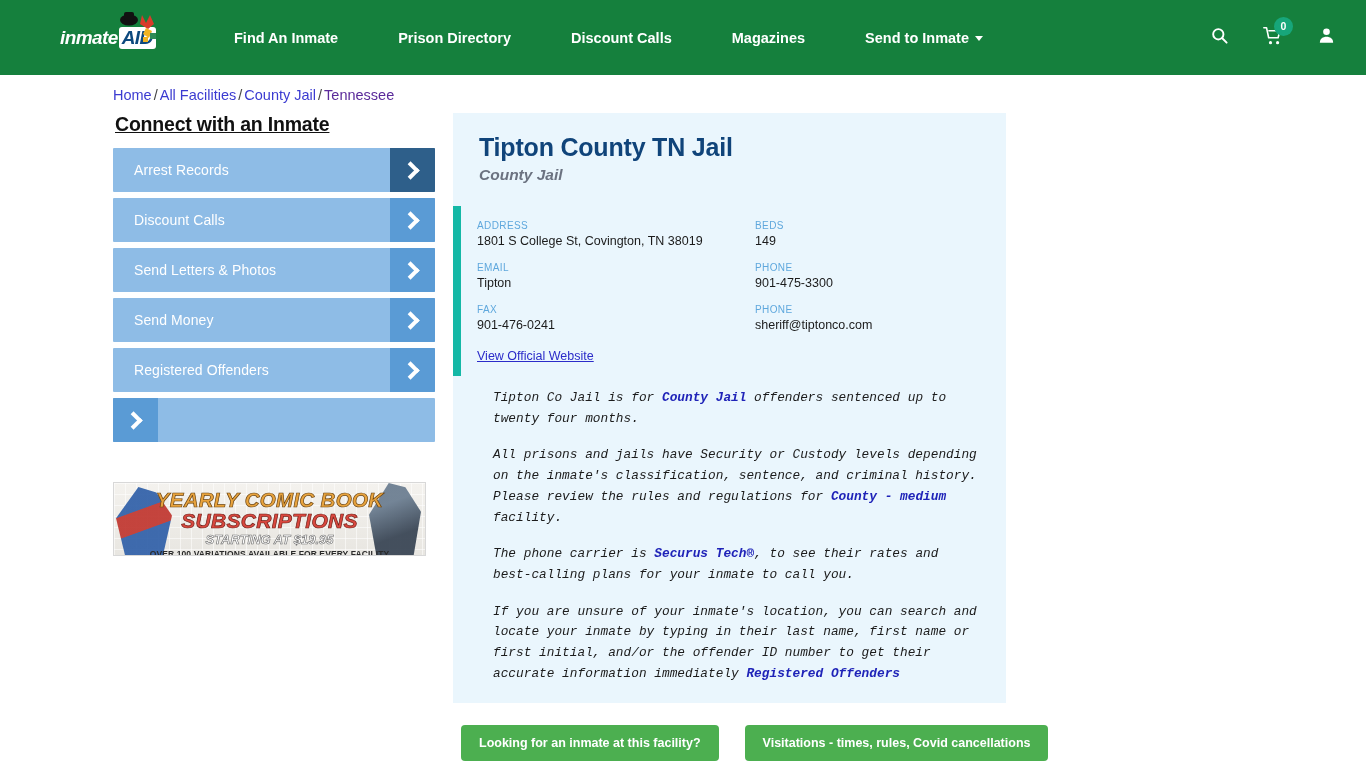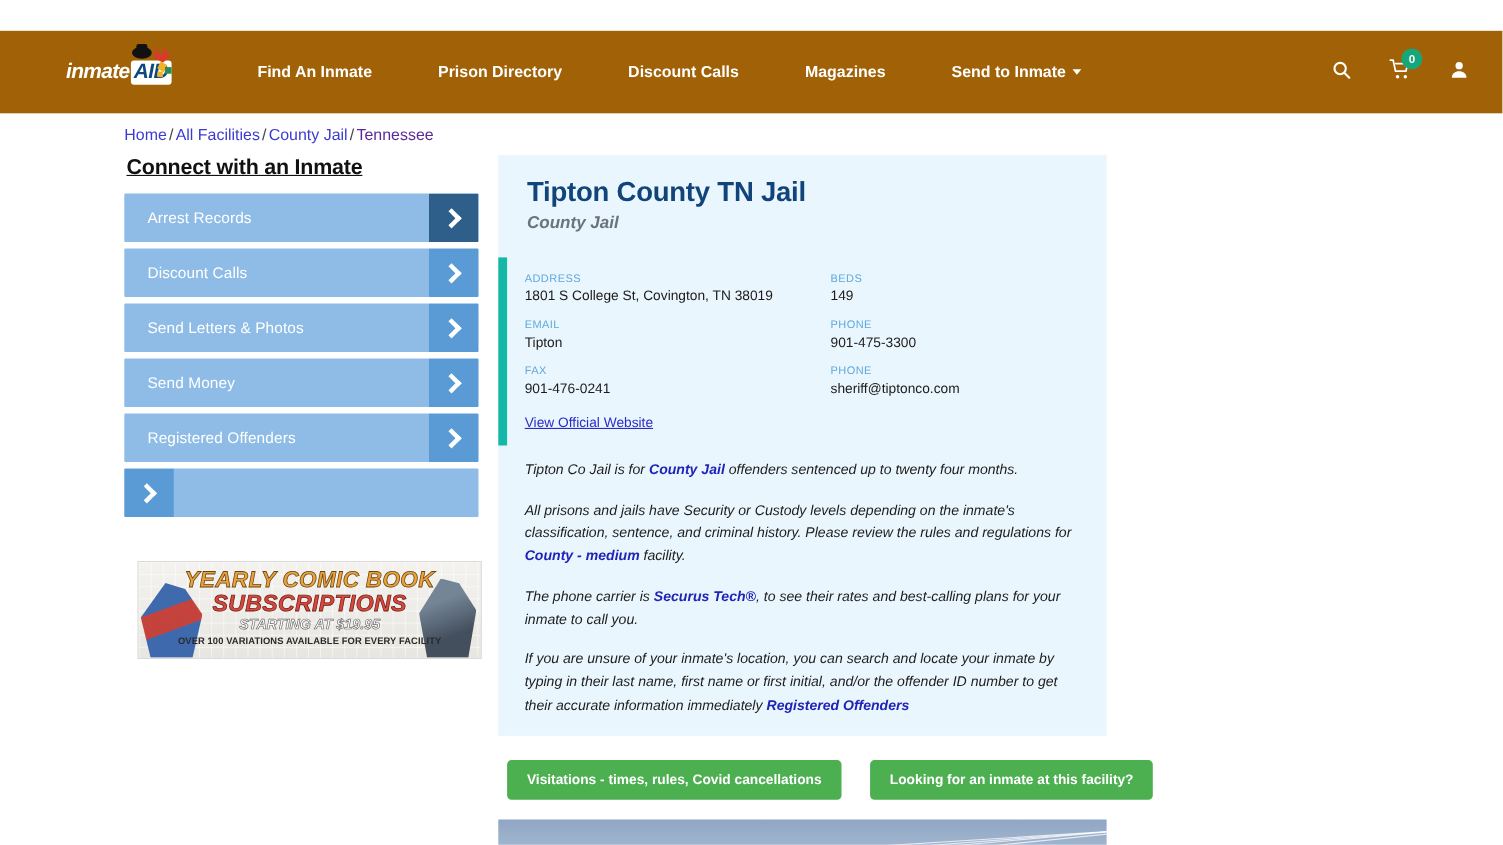--- a/index.html
+++ b/index.html
@@ -8,26 +8,25 @@
     margin: 0; padding: 0;
     width: 1366px; height: 768px;
     overflow: hidden;
     background: #ffffff;
     font-family: "Liberation Sans", sans-serif;
   }
 
   
   .site-header {
     height: 75px;
-    background: #a16207;
+    background: #15803d;
     display: flex;
     align-items: center;
     padding: 0 22px 0 60px;
     position: relative;
-    margin-top: 28px;
   }
   .logo {
     width: 116px; height: 38px;
     position: relative;
     flex: 0 0 auto;
     margin-right: 58px;
     display: flex;
     align-items: center;
   }
   .logo-word {
@@ -163,27 +162,26 @@
     width: 13px; height: 13px;
     border-right: 4px solid #ffffff;
     border-top: 4px solid #ffffff;
     transform: rotate(45deg);
     margin-left: -4px;
   }
 
   .ad-banner {
     margin-top: 40px;
     width: 313px;
-    height: 89px;
+    height: 74px;
     border: 1px solid #d8d8d8;
     background: linear-gradient(180deg, #f4f2ee 0%, #e8e6e1 100%);
     position: relative;
     overflow: hidden;
     cursor: pointer;
-    margin-left: 12px;
   }
   .ad-grid {
     position: absolute; inset: 0;
     background-image:
       linear-gradient(to right, rgba(255,255,255,.55) 1px, transparent 1px),
       linear-gradient(to bottom, rgba(255,255,255,.55) 1px, transparent 1px);
     background-size: 11px 11px;
   }
   .ad-l1 {
     position: absolute; top: 5px; left: 0; right: 0;
@@ -283,25 +281,26 @@
     display: inline-block;
     margin-top: 17px;
     font-size: 12.5px;
     color: #2b2bc9;
     text-decoration: underline;
     cursor: pointer;
   }
 
   .desc { padding: 12px 28px 0 24px; }
   .desc p {
-    margin: 0 0 16px 0;
+    margin: 0 0 16px 16px;
     font-size: 12.8px;
     line-height: 1.62;
     font-style: italic;
     color: #1c1c1c;
+    font-family: Liberation Mono, monospace;
   }
   .desc p:last-child { margin-bottom: 0; }
   .desc a {
     color: #1f23b8;
     font-weight: bold;
     text-decoration: none;
     cursor: pointer;
   }
 
   .cta-row {
@@ -485,22 +484,22 @@
 
         <div class="desc">
           <p><span>Tipton Co Jail is for </span><a>County Jail</a><span> offenders sentenced up to twenty four months.</span></p>
           <p><span>All prisons and jails have Security or Custody levels depending on the inmate's classification, sentence, and criminal history. Please review the rules and regulations for </span><a>County - medium</a><span> facility.</span></p>
           <p><span>The phone carrier is </span><a>Securus Tech®</a><span>, to see their rates and best-calling plans for your inmate to call you.</span></p>
           <p><span>If you are unsure of your inmate's location, you can search and locate your inmate by typing in their last name, first name or first initial, and/or the offender ID number to get their accurate information immediately </span><a>Registered Offenders</a><span></span></p>
         </div>
       </section>
 
       <div class="cta-row">
+        <button class="cta">Looking for an inmate at this facility?</button>
         <button class="cta">Visitations - times, rules, Covid cancellations</button>
-        <button class="cta">Looking for an inmate at this facility?</button>
       </div>
 
       <div class="photo">
         <div class="wire" style="top:46px;left:-10px;width:620px;transform:rotate(-3.6deg);"></div>
         <div class="wire" style="top:54px;left:-10px;width:620px;transform:rotate(-4.4deg);"></div>
         <div class="wire" style="top:62px;left:-10px;width:620px;transform:rotate(-5.2deg);"></div>
         <div class="wire" style="top:70px;left:-10px;width:620px;transform:rotate(-5.8deg);"></div>
 
       </div>
 

